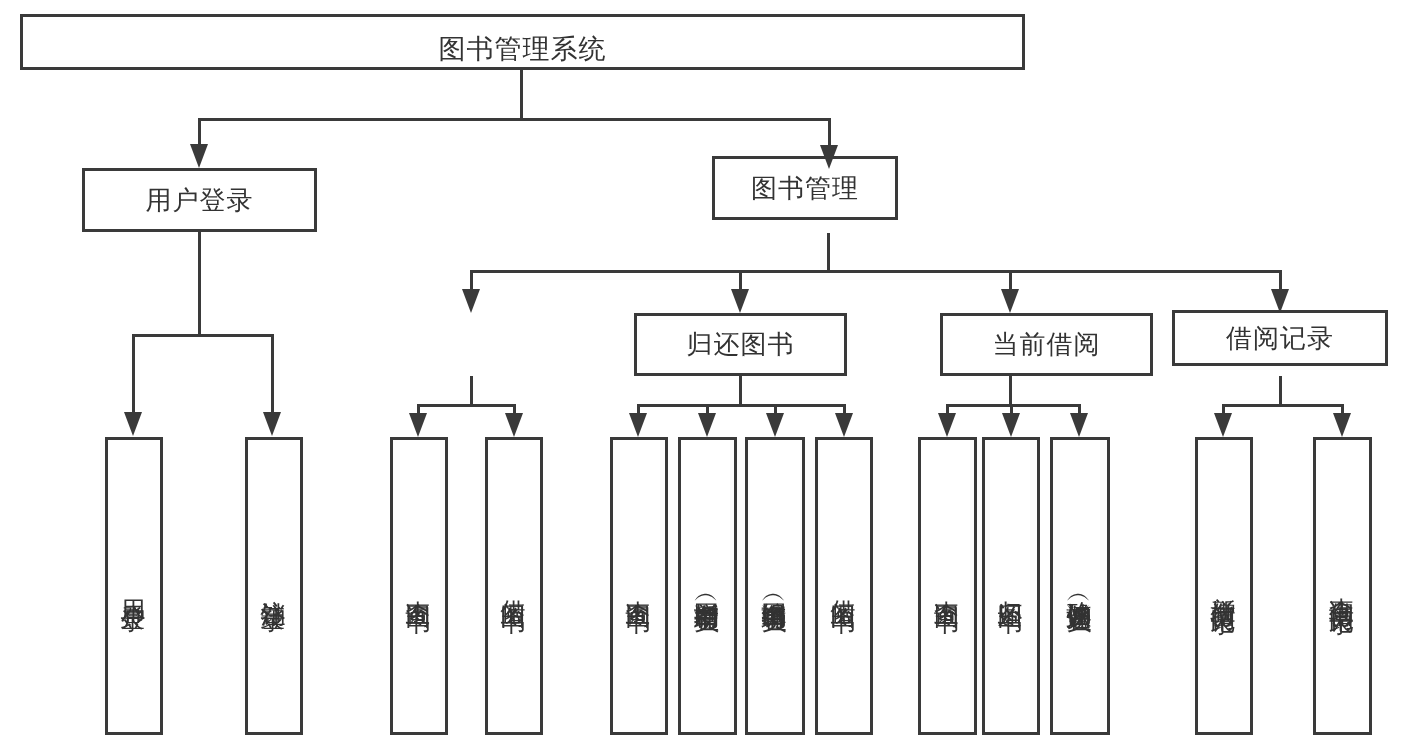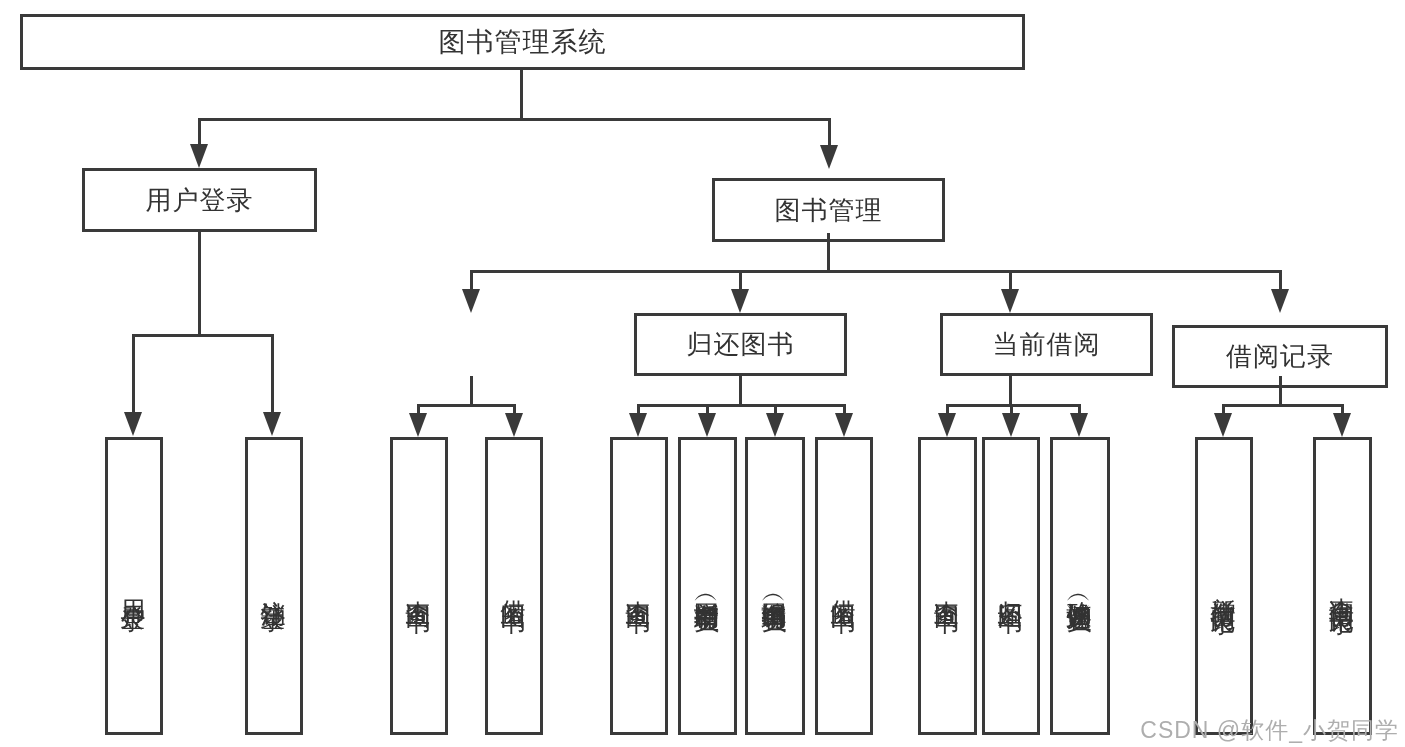--- a/index.html
+++ b/index.html
@@ -14,21 +14,21 @@
     position:absolute;
     box-sizing:border-box;
     background:#ffffff;
     border:3px solid #3a3a3a;
     display:flex;align-items:center;justify-content:center;
     color:#333333;
     font-size:26px;
     letter-spacing:1px;
     white-space:nowrap;
   }
-  .hbox.title{font-size:27px;}
+  .hbox.title{font-size:27px;align-items:flex-end;}
   .vbox{
     position:absolute;
     box-sizing:border-box;
     background:#ffffff;
     border:3px solid #3a3a3a;
     display:flex;align-items:center;justify-content:center;
     color:#333333;
     font-size:25px;
     writing-mode:vertical-rl;
     text-orientation:mixed;
@@ -58,31 +58,31 @@
 
 <div id="canvas">
 
   <div class="hbox title" style="left:20px;top:14px;width:1005px;height:56px">
     <span>图书管理系统</span>
   </div>
 
   <div class="hbox" style="left:82px;top:168px;width:235px;height:64px">
     <span>用户登录</span>
   </div>
-  <div class="hbox" style="left:712px;top:178px;width:233px;height:64px">
+  <div class="hbox" style="left:712px;top:156px;width:186px;height:64px">
     <span>图书管理</span>
   </div>
 
   <div class="hbox" style="left:634px;top:313px;width:213px;height:63px">
     <span>归还图书</span>
   </div>
   <div class="hbox" style="left:940px;top:313px;width:213px;height:63px">
     <span>当前借阅</span>
   </div>
-  <div class="hbox" style="left:1172px;top:325px;width:216px;height:63px">
+  <div class="hbox" style="left:1172px;top:310px;width:216px;height:56px">
     <span>借阅记录</span>
   </div>
 
   <div class="vbox" style="left:105px;width:58px">
     <span>用户登录</span>
   </div>
   <div class="vbox" style="left:245px;width:58px">
     <span>注销登录</span>
   </div>
 
@@ -175,15 +175,14 @@
   <div class="vl" style="left:1078px;top:404px;height:12px"></div>
   <div class="arr" style="left:1070px;top:413px"></div>
 
   <div class="vl" style="left:1279px;top:376px;height:31px"></div>
   <div class="hl" style="left:1222px;top:404px;width:121px"></div>
   <div class="vl" style="left:1222px;top:404px;height:12px"></div>
   <div class="arr" style="left:1214px;top:413px"></div>
   <div class="vl" style="left:1341px;top:404px;height:12px"></div>
   <div class="arr" style="left:1333px;top:413px"></div>
 
-  <div class="watermark">CSDN @软件_小贺同学</div>
 
 </div>
 
 </body></html>

